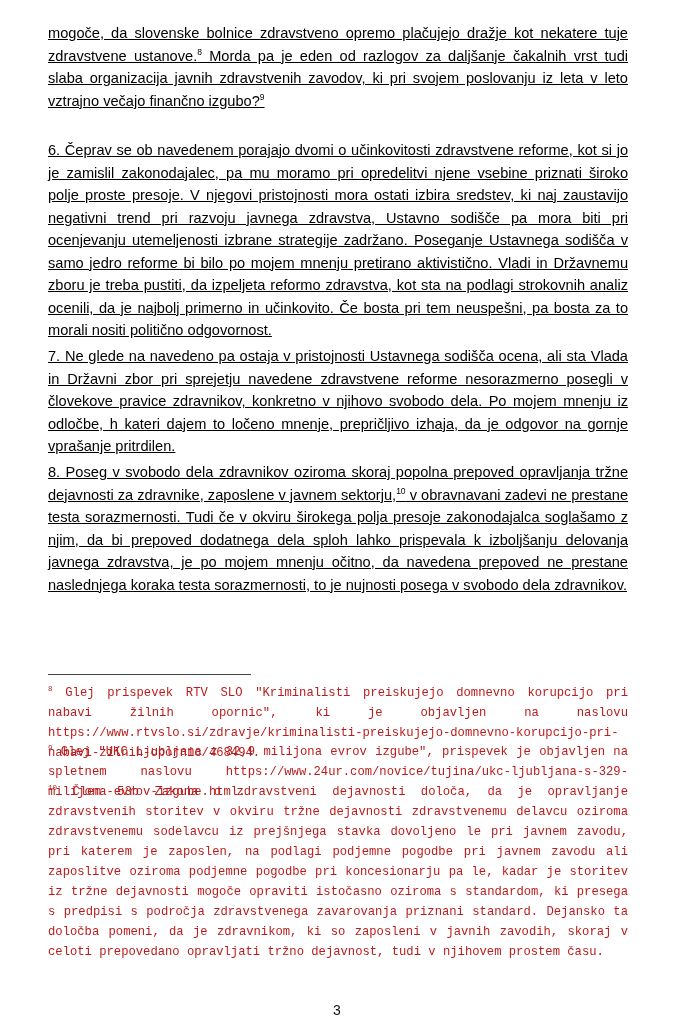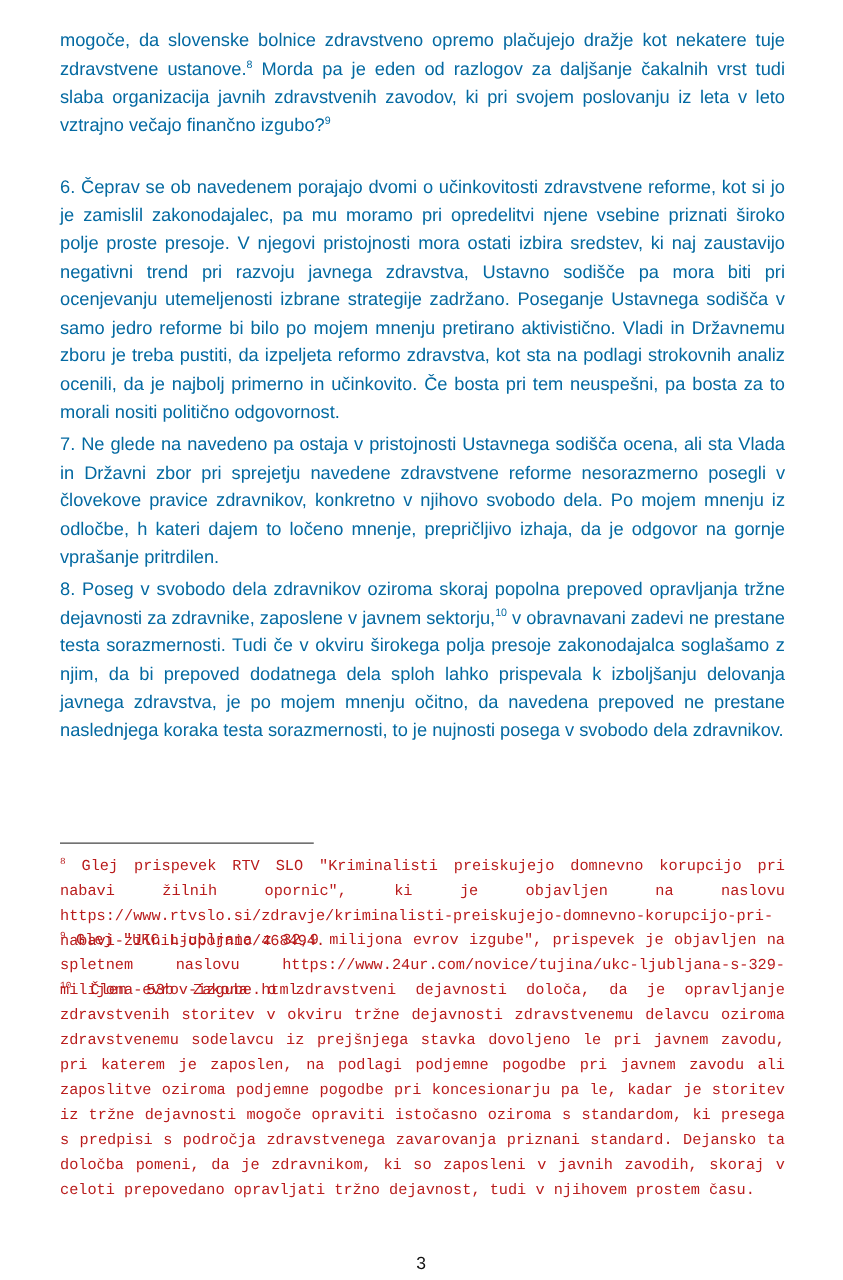--- a/index.html
+++ b/index.html
@@ -2,21 +2,22 @@
 <html><head>
 <meta charset="utf-8">
 <style>
   html, body { margin: 0; padding: 0; background: #ffffff; }
   body { width: 674px; height: 1024px; position: relative; overflow: hidden; color: #111111; }
   .page { position: absolute; left: 48px; top: 0; width: 580px; }
   .para {
     font-family: "Liberation Sans", sans-serif;
     font-size: 14.6px; line-height: 22.5px;
     text-align: justify; margin: 0; position: absolute; left: 0; width: 580px;
-    color: #0369a1;
+    color: #000000;
+    text-decoration: underline;
   }
   sup { font-size: 8.5px; line-height: 0; vertical-align: 6px; }
   .fn-rule { position: absolute; left: 0; width: 203px; height: 1px; background: #444; top: 674px; }
   .fn {
     font-family: Liberation Mono, monospace;
     font-size: 12.2px; line-height: 20px; text-align: justify;
     position: absolute; left: 0; width: 580px; margin: 0; color: #b91c1c;
   }
   .fn sup { font-size: 7.5px; vertical-align: 5px; }
   .pagenum {

